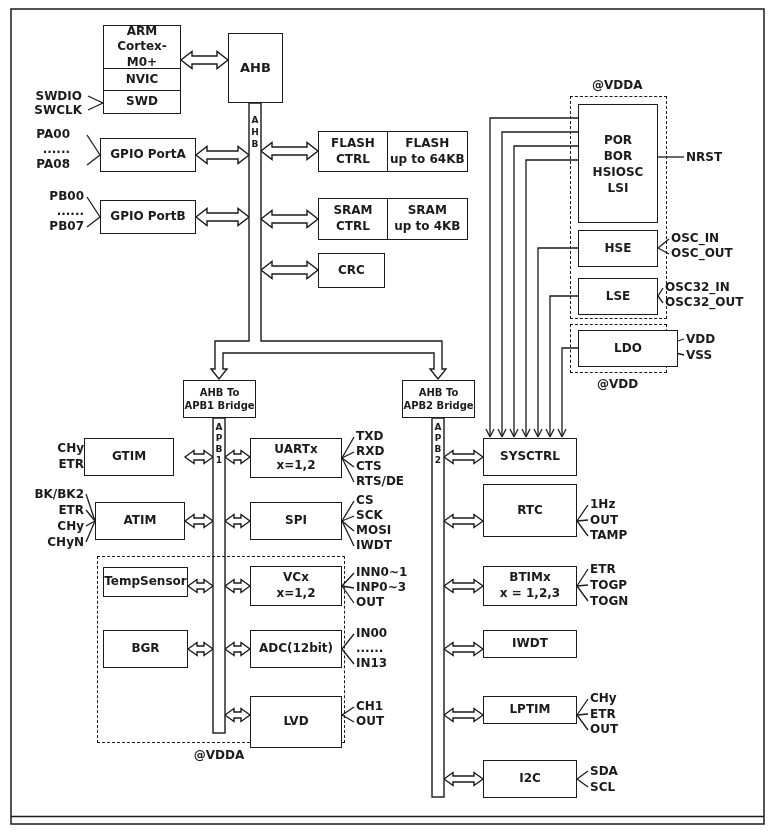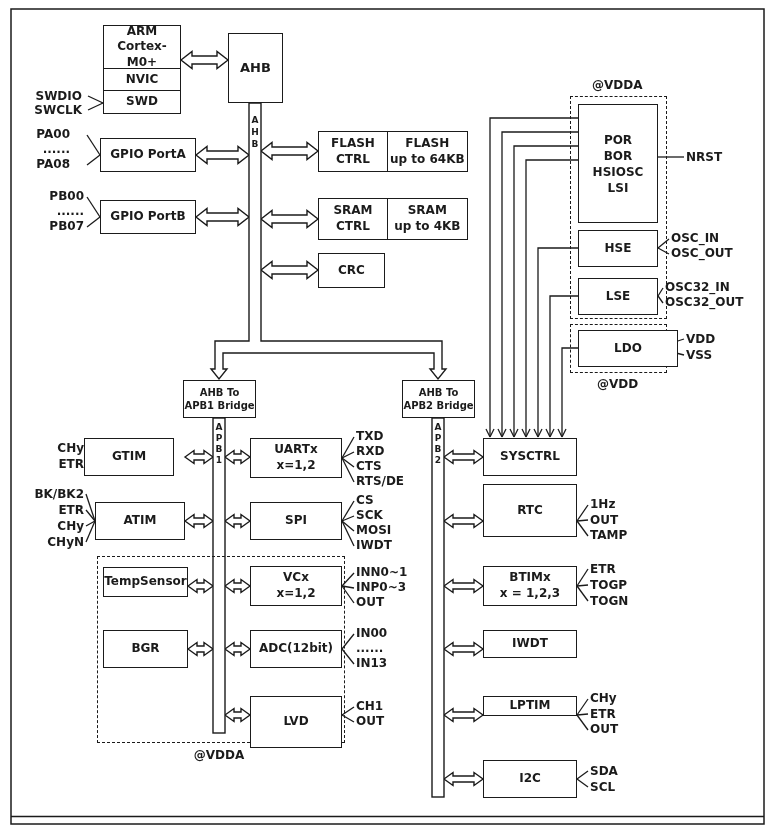--- a/index.html
+++ b/index.html
@@ -239,21 +239,21 @@
     </div>
   <div class="box" style="left:483px;top:566px;width:94px;height:40px">
     <span class="lines">
         <span>BTIMx</span>
         <span>x = 1,2,3</span>
       </span>
   </div>
   <div class="box" style="left:483px;top:630px;width:94px;height:28px">
       <span>IWDT</span>
     </div>
-  <div class="box" style="left:483px;top:696px;width:94px;height:20px">
+  <div class="box" style="left:483px;top:696px;width:94px;height:28px">
       <span>LPTIM</span>
     </div>
   <div class="box" style="left:483px;top:760px;width:94px;height:38px">
       <span>I2C</span>
     </div>
 
   <div class="box" style="left:578px;top:104px;width:80px;height:119px">
     <span class="lines" style="line-height:16px">
       <span>POR</span>
         <span>BOR</span>

